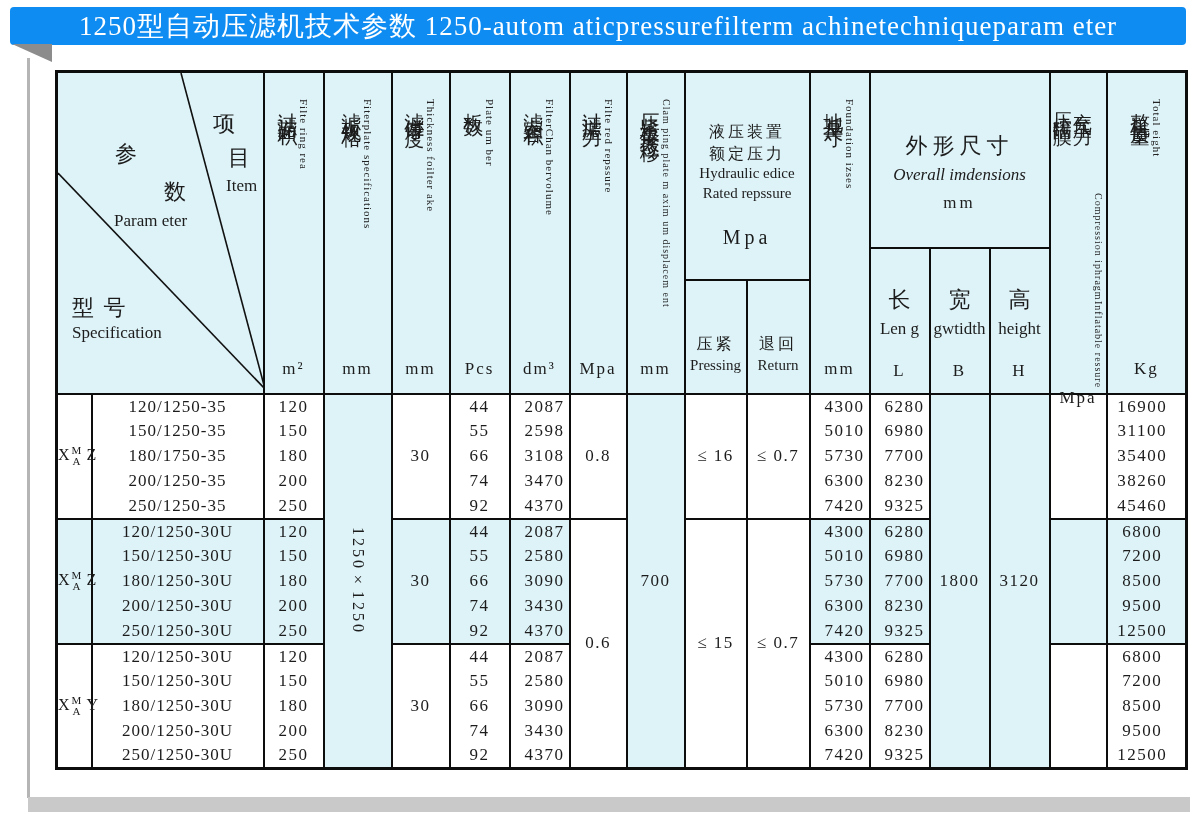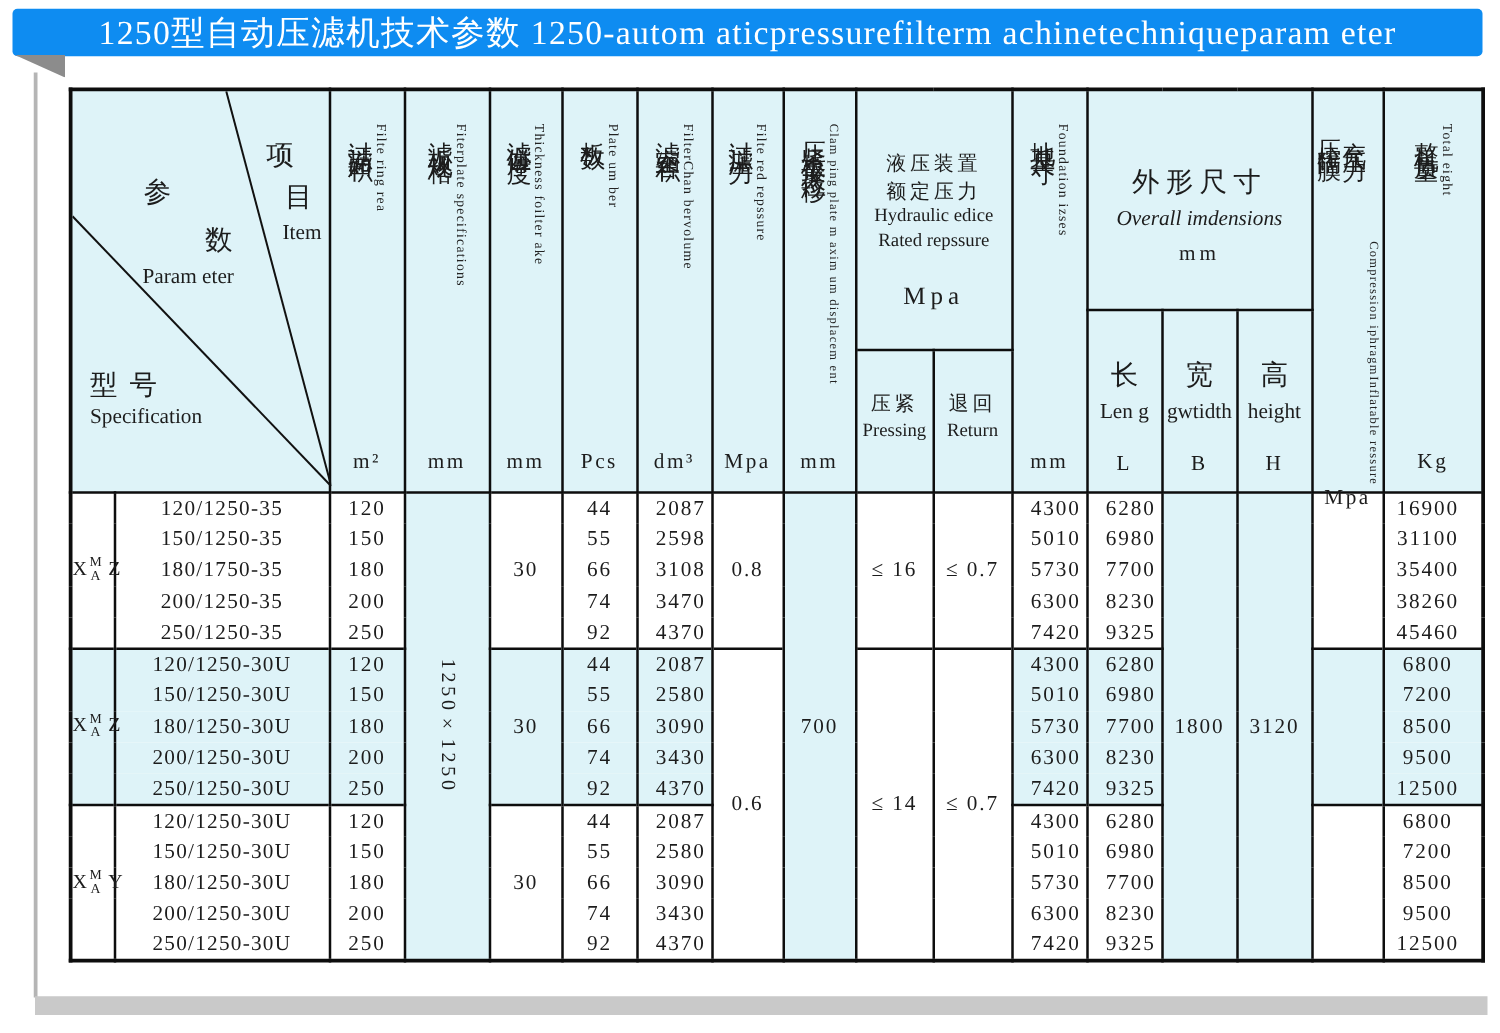--- a/index.html
+++ b/index.html
@@ -40,21 +40,21 @@
   .unit{font-size:17px;letter-spacing:2px;padding-bottom:8px;}
   .hcn{font-size:16px;letter-spacing:3px;line-height:1.35;white-space:nowrap;}
   .hen{font-size:15px;line-height:1.3;white-space:nowrap;}
   .hydmain{padding-top:48px;flex:1;display:flex;flex-direction:column;align-items:center;}
   .hydunit{font-size:20px;letter-spacing:4px;padding-bottom:26px;}
   .ovemain{padding-top:58px;flex:1;display:flex;flex-direction:column;align-items:center;gap:4px;}
   .ovecn{font-size:22px;letter-spacing:5px;} .oveen{font-size:17px;font-style:italic;}
   .oveunit{font-size:17px;letter-spacing:3px;padding-bottom:28px;}
   .dimmain{padding-top:36px;flex:1;display:flex;flex-direction:column;align-items:center;gap:4px;}
   .dimcn{font-size:22px;} .dimen{font-size:17px;}
-  .submain{padding-top:32px;display:flex;flex-direction:column;align-items:center;gap:2px;}
+  .submain{padding-top:52px;display:flex;flex-direction:column;align-items:center;gap:2px;}
   
   .corner-in{position:relative;width:100%;height:316px;font-size:17px;}
   .corner-in svg{position:absolute;left:0;top:0;}
   .ctxt{position:absolute;white-space:nowrap;}
   .cz{font-size:22px;letter-spacing:2px;}
   
   td.vert{writing-mode:vertical-rl;text-orientation:mixed;font-size:16px;letter-spacing:3px;
           text-align:center;}
   .series{font-size:16px;letter-spacing:0;white-space:nowrap;}
   .stk{display:inline-flex;flex-direction:column;font-size:11px;line-height:1;
@@ -337,21 +337,21 @@
           <td rowspan="5" class="bg-cyan"><span class="series"><span>X</span><span class="stk">
                 <span>M</span>
                 <span>A</span>
               </span><span> Z</span></span></td>
           <td class="bg-cyan model-cell">120/1250-30U</td>
           <td class="bg-cyan">120</td>
           <td rowspan="5" class="bg-cyan">30</td>
           <td class="bg-cyan">44</td>
           <td class="bg-cyan al-r4">2087</td>
           <td rowspan="10" class="bg-white">0.6</td>
-          <td rowspan="10" class="bg-white">≤ 14</td>
+          <td rowspan="10" class="bg-white">≤ 15</td>
           <td rowspan="10" class="bg-white">≤ 0.7</td>
           <td class="bg-cyan al-r4">4300</td>
           <td class="bg-cyan al-r4">6280</td>
           <td rowspan="5" class="bg-cyan"></td>
           <td class="bg-cyan al-r8">6800</td>
         </tr>
         <tr>
           <td class="bg-cyan model-cell">150/1250-30U</td>
           <td class="bg-cyan">150</td>
           <td class="bg-cyan">55</td>

